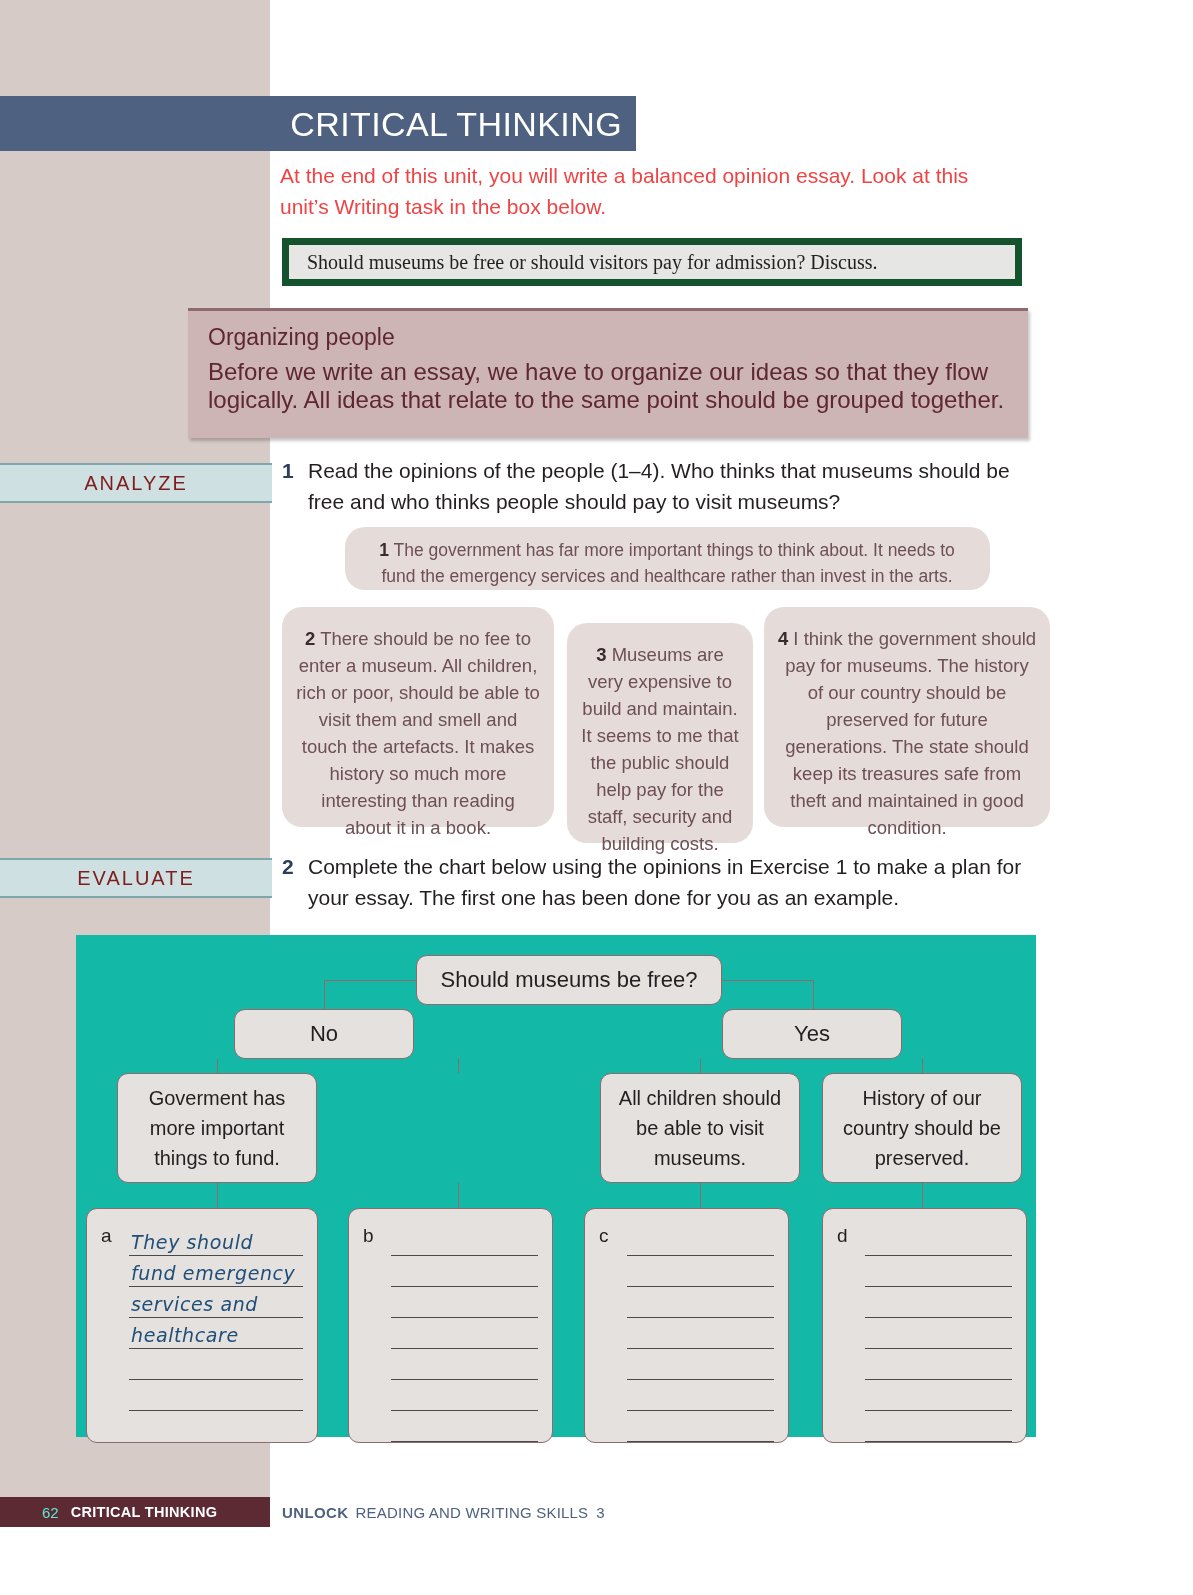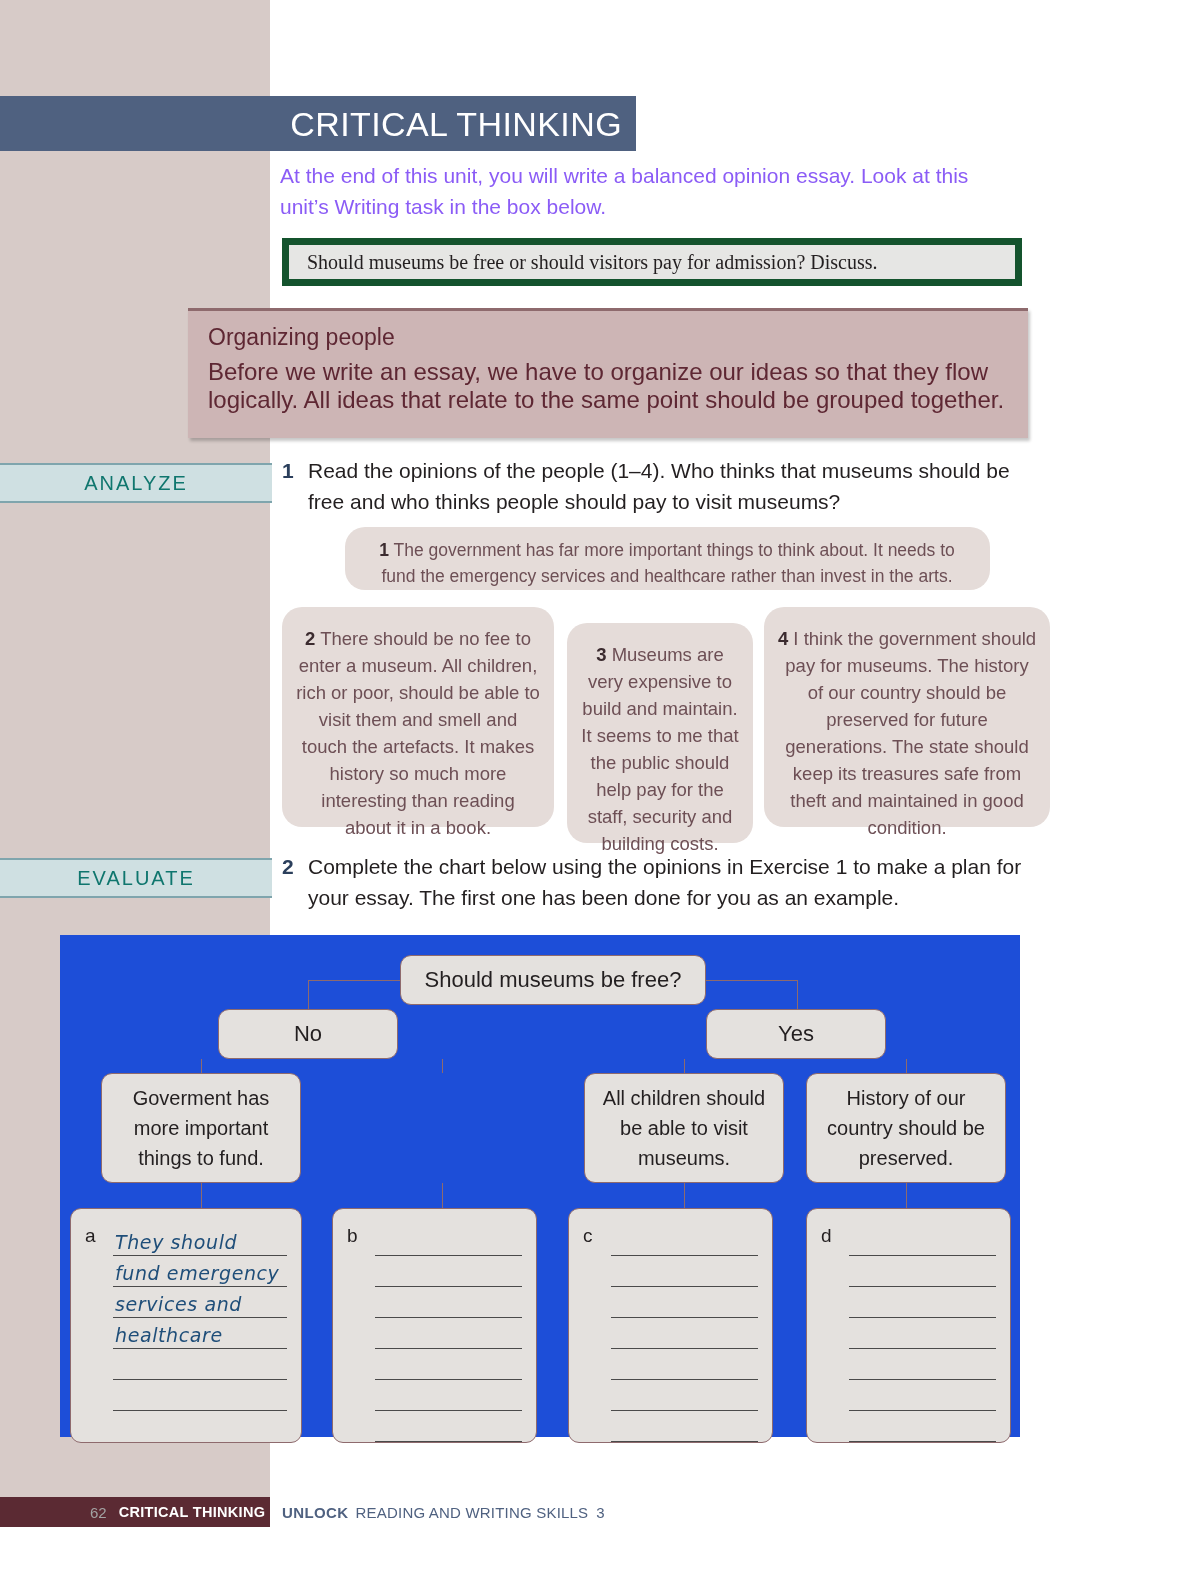--- a/index.html
+++ b/index.html
@@ -27,21 +27,21 @@
     box-sizing:border-box;padding-right:14px;
   }
   .header-banner .title{
     color:#ffffff;font-size:34px;letter-spacing:.4px;font-weight:400;
     line-height:1;
   }
 
   
   .intro{
     position:absolute;left:280px;top:160px;width:740px;
-    font-size:21px;line-height:31px;color:#8b5cf6;
+    font-size:21px;line-height:31px;color:#ef4444;
   }
 
   
   .task-box{
     position:absolute;left:282px;top:238px;width:740px;height:48px;
     background:#e6e6e4;border:7px solid #14532d;
     box-sizing:border-box;
     display:flex;align-items:center;padding-left:18px;
   }
   .task-box .task-text{
@@ -65,21 +65,21 @@
 
   
   .skill-tab{
     position:absolute;left:0;width:272px;height:40px;
     background:#cfe0e2;
     border-top:2px solid #7fa5ad;border-bottom:2px solid #7fa5ad;
     display:flex;align-items:center;justify-content:center;
     box-sizing:border-box;
   }
   .skill-tab span{
-    color:#0f766e;font-size:20px;letter-spacing:2px;
+    color:#7f1d1d;font-size:20px;letter-spacing:2px;
   }
   #tab-analyze{top:463px;}
   #tab-evaluate{top:858px;}
 
   
   .ex{position:absolute;display:flex;}
   .ex .num{
     font-size:21px;font-weight:bold;color:#2b3f5c;width:26px;flex:none;
     line-height:31px;
   }
@@ -108,22 +108,22 @@
     left:285px;top:0px;width:186px;height:220px;
     padding:18px 10px 0 10px;font-size:18.5px;line-height:27px;margin-top:16px;
   }
   #bubble4{
     left:482px;top:0px;width:286px;height:220px;
     padding:18px 12px 0 12px;font-size:18.5px;line-height:27px;
   }
 
   
   .diagram{
-    position:absolute;left:60px;top:935px;width:960px;height:502px;
-    background:#1d4ed8;
+    position:absolute;left:76px;top:935px;width:960px;height:502px;
+    background:#14b8a6;
   }
   .node{
     position:absolute;box-sizing:border-box;
     background:#e4e1de;border:1.3px solid #8e6a6d;border-radius:11px;
     display:flex;align-items:center;justify-content:center;
     text-align:center;color:#231f20;
   }
   #node-root{left:340px;top:20px;width:306px;height:50px;font-size:22px;}
   #node-no{left:158px;top:74px;width:180px;height:50px;font-size:22px;}
   #node-yes{left:646px;top:74px;width:180px;height:50px;font-size:22px;}
@@ -171,21 +171,21 @@
   .conn{position:absolute;background:#8e6a6d;}
   .conn-h{height:1.3px;}
   .conn-v{width:1.3px;}
 
   
   .footer-bar{
     position:absolute;left:0;top:1497px;width:270px;height:30px;
     background:#5b2a33;display:flex;align-items:center;
     box-sizing:border-box;padding-left:42px;
   }
-  .footer-bar .pg{color:#a3a3a3;font-size:15px;margin-right:12px;margin-left:48px;}
+  .footer-bar .pg{color:#5eead4;font-size:15px;margin-right:12px;}
   .footer-bar .sec{color:#ffffff;font-size:14.5px;font-weight:bold;letter-spacing:.3px;}
   .footer-right{
     position:absolute;left:282px;top:1497px;height:30px;
     display:flex;align-items:center;color:#4f6180;font-size:15px;
   }
   .footer-right .brand{font-weight:bold;letter-spacing:.4px;margin-right:7px;}
   .footer-right .sub{letter-spacing:.2px;}
   .footer-right .lvl{margin-left:8px;}
 </style>
 </head>

